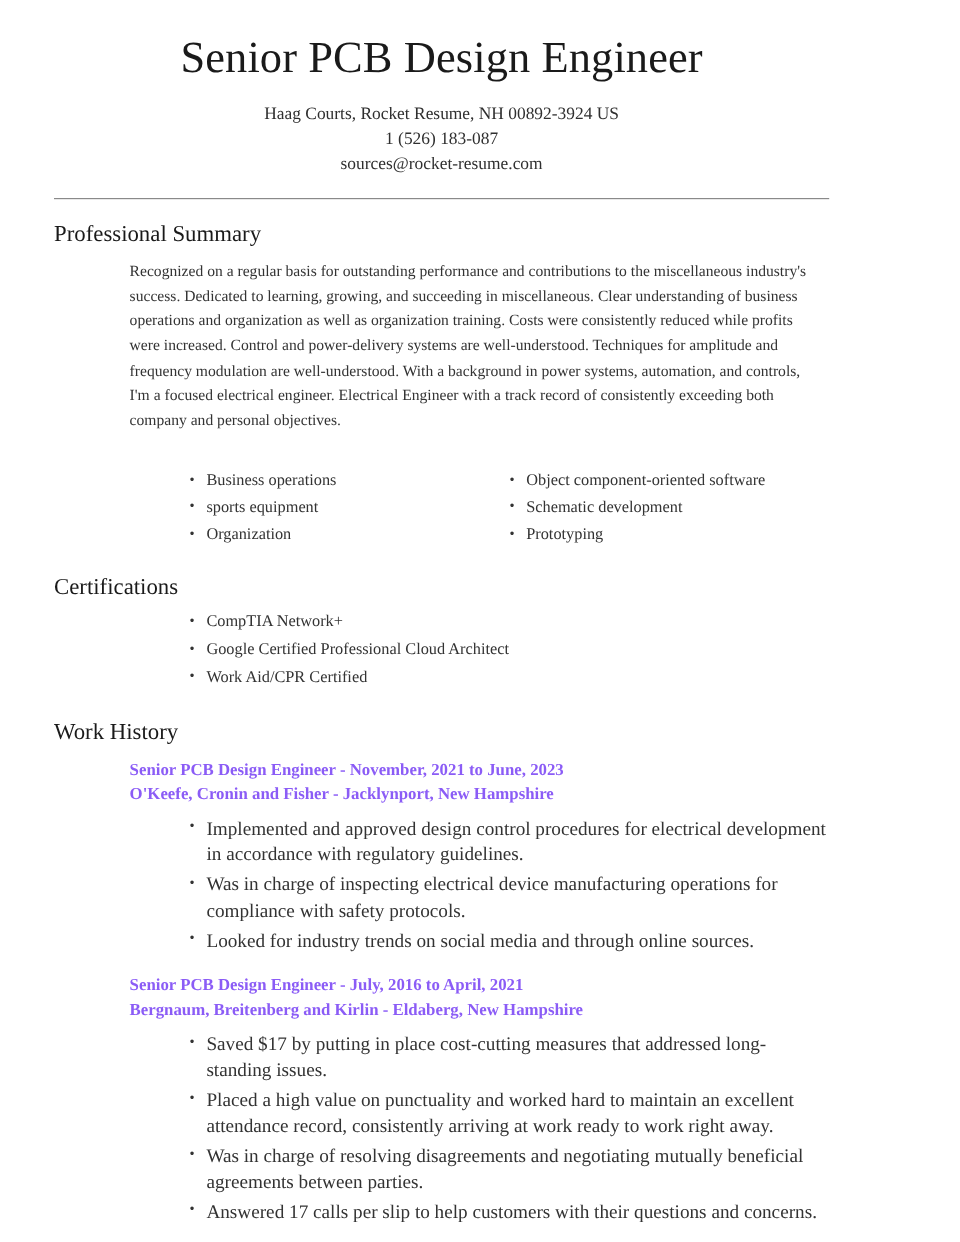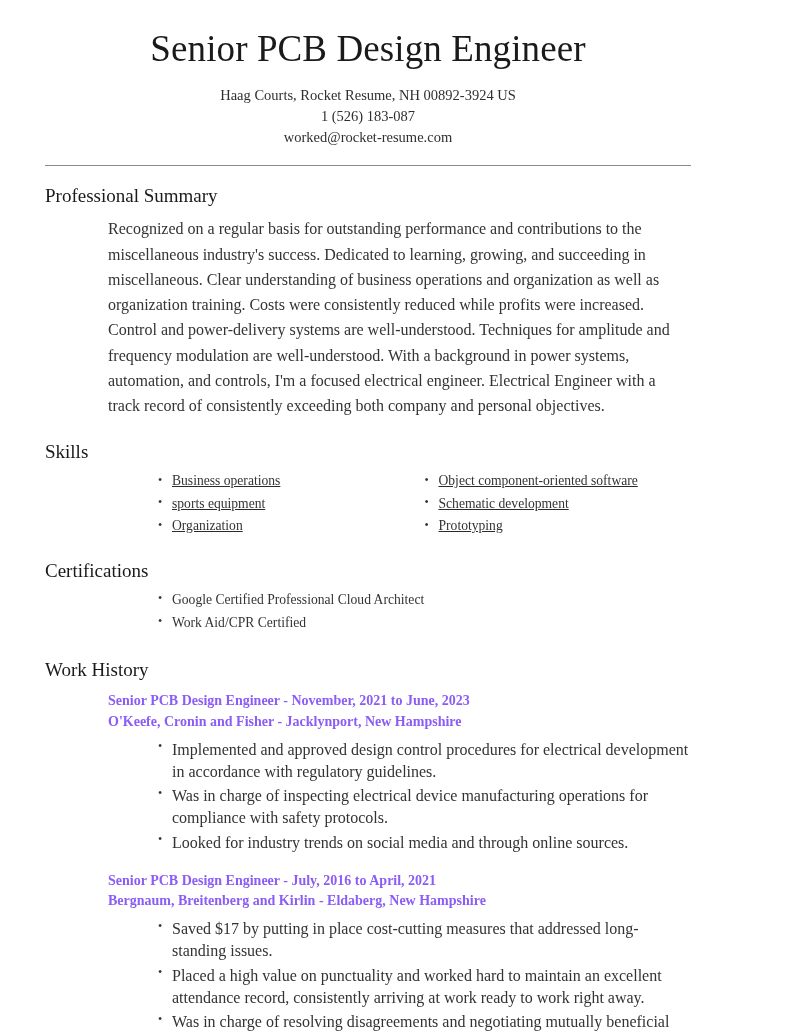--- a/index.html
+++ b/index.html
@@ -62,21 +62,21 @@
     line-height: 1.2;
   }
   .section-summary  { padding-top: 19px; }
   .section-skills   { padding-top: 22px; }
   .section-certs    { padding-top: 20px; }
   .section-work     { padding-top: 22px; }
 
   .indent-body { padding-left: 63px; }
 
   .summary-text {
-    font-size: 16px;
+    font-size: 13px;
     line-height: 1.58;
     color: #333333;
     margin: 9px 0 0 0;
     text-align: left;
     padding-right: 10px;
   }
 
   
   ul.bullets {
     list-style: none;
@@ -100,21 +100,21 @@
     color: #333333;
   }
 
   
   .skills-cols {
     display: flex;
     padding-left: 113px;
     margin-top: 9px;
   }
   .skills-col { width: 319px; }
-  .skills-col ul.bullets { margin-top: 0; text-decoration: underline; }
+  .skills-col ul.bullets { margin-top: 0; }
   .skills-col ul.bullets li { margin-bottom: 4px; }
 
   
   .certs-wrap {
     padding-left: 113px;
     margin-top: 8px;
   }
   .certs-wrap ul.bullets { margin-top: 0; }
   .certs-wrap ul.bullets li { margin-bottom: 4.5px; }
 
@@ -152,34 +152,33 @@
 </style>
 </head>
 <body>
 
 <div class="page">
 
   <div class="header">
     <h1 class="resume-title">Senior PCB Design Engineer</h1>
     <p class="contact-line">Haag Courts, Rocket Resume, NH 00892-3924 US</p>
     <p class="contact-line">1 (526) 183-087</p>
-    <p class="contact-line">worked@rocket-resume.com</p>
+    <p class="contact-line">sources@rocket-resume.com</p>
   </div>
 
   <hr class="divider">
 
   <div class="section section-summary">
     <h2 class="section-heading">Professional Summary</h2>
     <div class="indent-body">
       <p class="summary-text">Recognized on a regular basis for outstanding performance and contributions to the miscellaneous industry's success. Dedicated to learning, growing, and succeeding in miscellaneous. Clear understanding of business operations and organization as well as organization training. Costs were consistently reduced while profits were increased. Control and power-delivery systems are well-understood. Techniques for amplitude and frequency modulation are well-understood. With a background in power systems, automation, and controls, I'm a focused electrical engineer. Electrical Engineer with a track record of consistently exceeding both company and personal objectives.</p>
     </div>
   </div>
 
   <div class="section section-skills">
-    <h2 class="section-heading">Skills</h2>
     <div class="skills-cols">
       <div class="skills-col">
         <ul class="bullets">
           <li>Business operations</li>
           <li>sports equipment</li>
           <li>Organization</li>
         </ul>
       </div>
       <div class="skills-col">
         <ul class="bullets">
@@ -188,20 +187,21 @@
           <li>Prototyping</li>
         </ul>
       </div>
     </div>
   </div>
 
   <div class="section section-certs">
     <h2 class="section-heading">Certifications</h2>
     <div class="certs-wrap">
       <ul class="bullets">
+        <li>CompTIA Network+</li>
         <li>Google Certified Professional Cloud Architect</li>
         <li>Work Aid/CPR Certified</li>
       </ul>
     </div>
   </div>
 
   <div class="section section-work">
     <h2 class="section-heading">Work History</h2>
 
     <div class="jobs">

